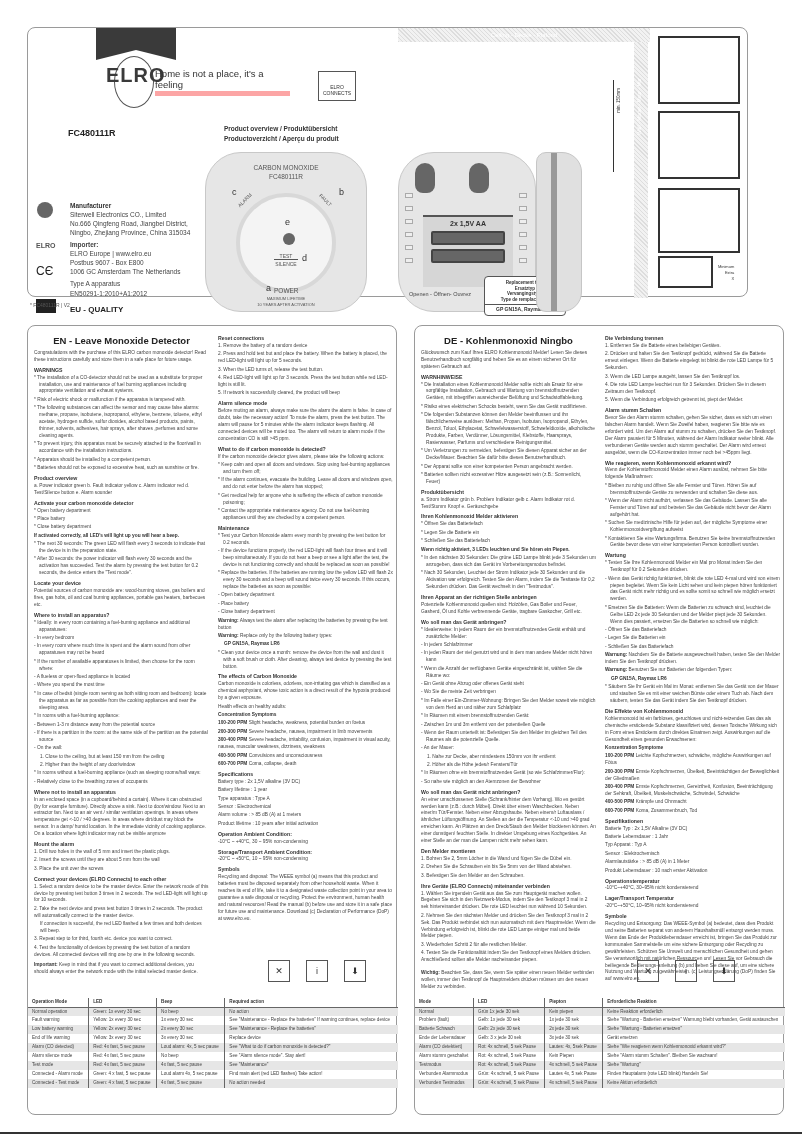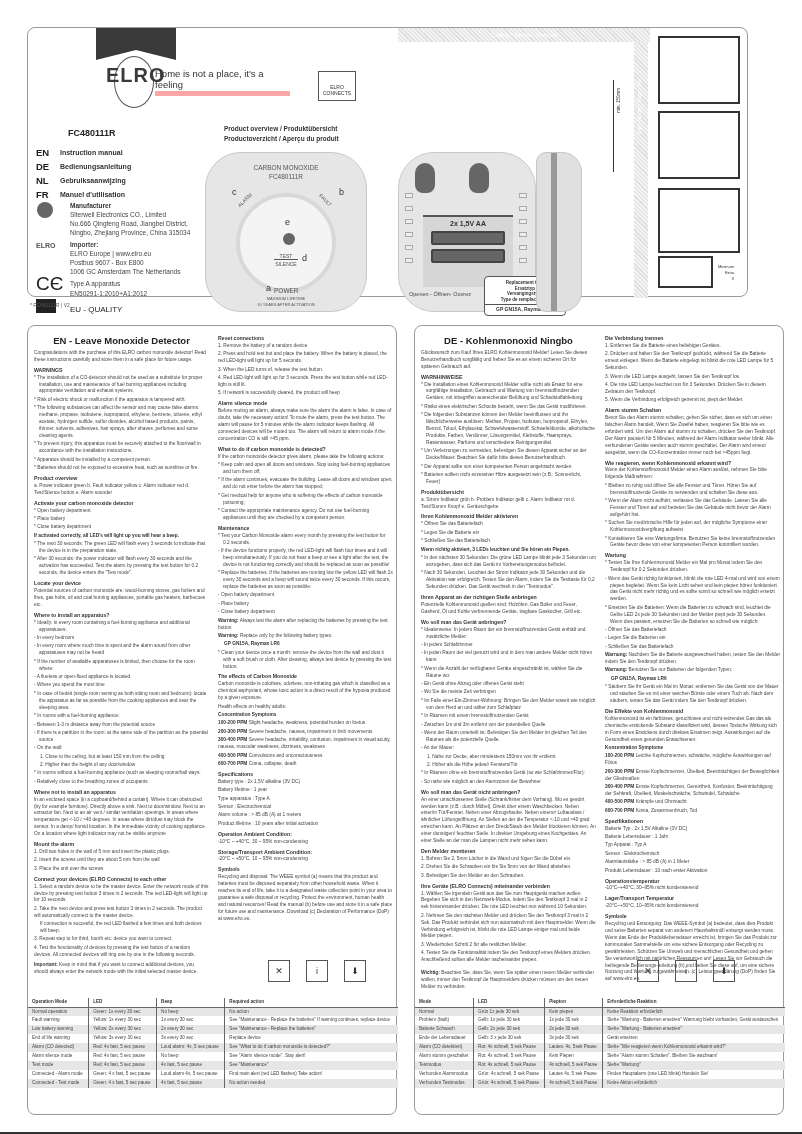--- a/index.html
+++ b/index.html
@@ -15,22 +15,22 @@
 .connects-logo{position:absolute;left:290px;top:43px;width:38px;height:30px;border:1px solid #555;font-size:5px;text-align:center;padding-top:12px}
 .model{position:absolute;left:40px;top:100px;font-size:9px;font-weight:bold;color:#222}
 .langs{position:absolute;left:8px;top:117px}
 .lang-row{display:flex;height:14px;align-items:center}
 .lang-code{width:24px;font-size:9.5px;font-weight:bold;color:#222}
 .lang-name{font-size:7px;font-weight:bold;color:#333}
 .mfr{position:absolute;left:42px;top:173px;font-size:6.5px;line-height:9px;color:#444}
 .mfr b{color:#333}
 .imp{position:absolute;left:42px;top:212px;font-size:6.5px;line-height:9px;color:#444}
 .ce-text{position:absolute;left:42px;top:251px;font-size:6.5px;line-height:9.5px;color:#444}
-.euq{position:absolute;left:42px;top:277px;font-size:8px;font-weight:normal;color:#222}
-.ce-mark{position:absolute;left:8px;top:245px;font-size:19px;color:#222}
+.euq{position:absolute;left:42px;top:277px;font-size:8px;font-weight:bold;color:#222}
+.ce-mark{position:absolute;left:8px;top:236px;font-size:12px;color:#222}
 .eu-flag{position:absolute;left:8px;top:271px;width:20px;height:14px;background:#222}
 .mfr-icon{position:absolute;left:9px;top:174px;width:16px;height:16px;border-radius:50%;background:#666}
 .elro-small{position:absolute;left:8px;top:214px;font-size:7px;font-weight:bold;color:#555}
 .overview-title{position:absolute;left:196px;top:96px;font-size:6.5px;font-weight:bold;color:#333;line-height:10px}
 .detector-front{position:absolute;left:177px;top:124px;width:162px;height:160px;border-radius:36px;background:#e6e6e6;border:1px solid #c8c8c8}
 .df-title{position:absolute;left:0;width:100%;text-align:center;top:10px;font-size:6.5px;color:#555;line-height:9px}
 .df-ring{position:absolute;left:30px;top:40px;width:100px;height:100px;border-radius:50%;background:#f4f4f4;border:4px solid #d8d8d8}
 .df-dot{position:absolute;left:43px;top:40px;width:12px;height:12px;border-radius:50%;background:#666}
 .df-label{position:absolute;font-size:9px;color:#333}
 .df-small{position:absolute;font-size:5px;color:#555;text-align:center}
@@ -83,38 +83,20 @@
 <body>
 
 <div class="panel top-panel">
   <div class="cover">
     <div class="ribbon"></div>
     <div class="logo-orbit"></div>
     <div class="logo">ELRO</div>
     <div class="tagline">Home is not a place, it's a feeling</div>
     <div class="connects-logo">ELRO CONNECTS</div>
     <div class="model">FC480111R</div>
-    <div class="langs">
-      <div class="lang-row">
-          <span class="lang-code">EN</span>
-          <span class="lang-name">Instruction manual</span>
-        </div>
-      <div class="lang-row">
-          <span class="lang-code">DE</span>
-          <span class="lang-name">Bedienungsanleitung</span>
-        </div>
-      <div class="lang-row">
-          <span class="lang-code">NL</span>
-          <span class="lang-name">Gebruiksaanwijzing</span>
-        </div>
-      <div class="lang-row">
-          <span class="lang-code">FR</span>
-          <span class="lang-name">Manuel d'utilisation</span>
-        </div>
-    </div>
     <div class="mfr-icon"></div>
     <div class="mfr">
       <b>Manufacturer</b><br>
       <span>Siterwell Electronics CO., Limited</span><br>
       <span>No.666 Qingfeng Road, Jiangbei District,</span><br>
       <span>Ningbo, Zhejiang Province, China 315034</span>
     </div>
     <div class="elro-small">ELRO</div>
     <div class="imp">
       <b>Importer:</b><br>

